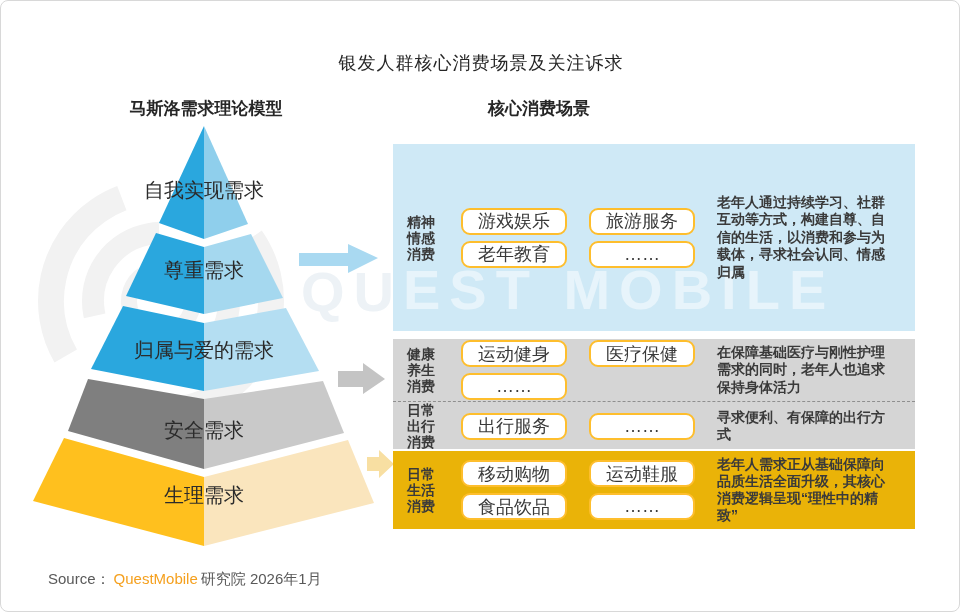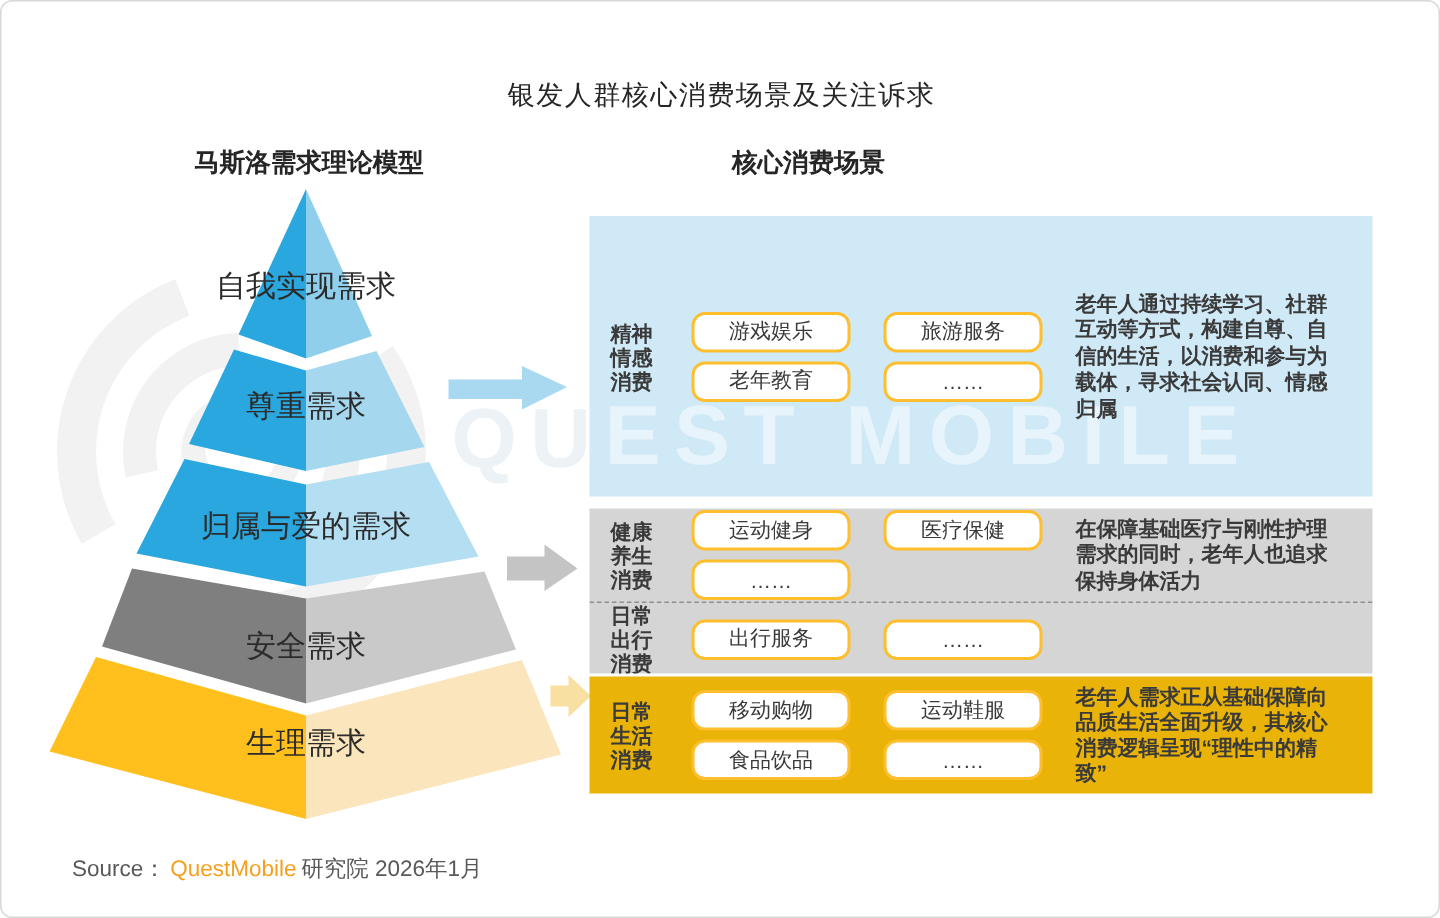--- a/index.html
+++ b/index.html
@@ -26,21 +26,21 @@
   .panel{position:absolute;left:392px;width:522px;overflow:hidden;}
   .panel-blue{top:143px;height:187px;background:#cfe9f6;display:flex;}
   .panel-gray{top:338px;height:110px;background:#d5d5d5;display:flex;flex-direction:column;}
   .panel-yellow{top:450px;height:78px;background:#eab308;display:flex;}
   .section-row{position:relative;display:flex;align-items:center;flex:1;width:100%;}
   .row-tall{flex:0 0 62px;}
   .row-short{flex:0 0 47px;border-top:1px dashed #8f8f8f;}
   .cat{margin-left:14px;width:30px;font-size:14px;line-height:16px;font-weight:bold;color:#3a3a3a;flex:none;}
   .chips{margin-left:24px;display:grid;grid-template-columns:106px 106px;gap:6px 22px;flex:none;}
   .chip{height:27px;background:#fff;border:2.5px solid #febe2d;border-radius:9px;box-sizing:border-box;
-        display:flex;align-items:center;justify-content:center;font-size:14px;color:#3a3a3a;}
+        display:flex;align-items:center;justify-content:center;font-size:18px;color:#3a3a3a;}
   .concern{margin-left:22px;width:172px;font-size:14px;line-height:17.5px;color:#3a3a3a;font-weight:bold;}
   .panel-yellow .concern{line-height:17px;}
 
   .source{left:47px;top:569px;font-size:15px;color:#595959;}
   .source .brand{color:#f5a01e;margin:0 3px;}
   svg{display:block;}
 </style>
 </head>
 <body>
 
@@ -103,20 +103,21 @@
         <div class="chip">……</div>
       </div>
       <div class="concern">在保障基础医疗与刚性护理需求的同时，老年人也追求保持身体活力</div>
     </div>
     <div class="section-row row-short">
       <div class="cat">日常出行消费</div>
       <div class="chips">
         <div class="chip">出行服务</div>
         <div class="chip">……</div>
       </div>
+      <div class="concern">寻求便利、有保障的出行方式</div>
     </div>
   </div>
 
   <div class="panel panel-yellow">
     <div class="section-row">
       <div class="cat">日常生活消费</div>
       <div class="chips">
         <div class="chip">移动购物</div>
         <div class="chip">运动鞋服</div>
         <div class="chip">食品饮品</div>

